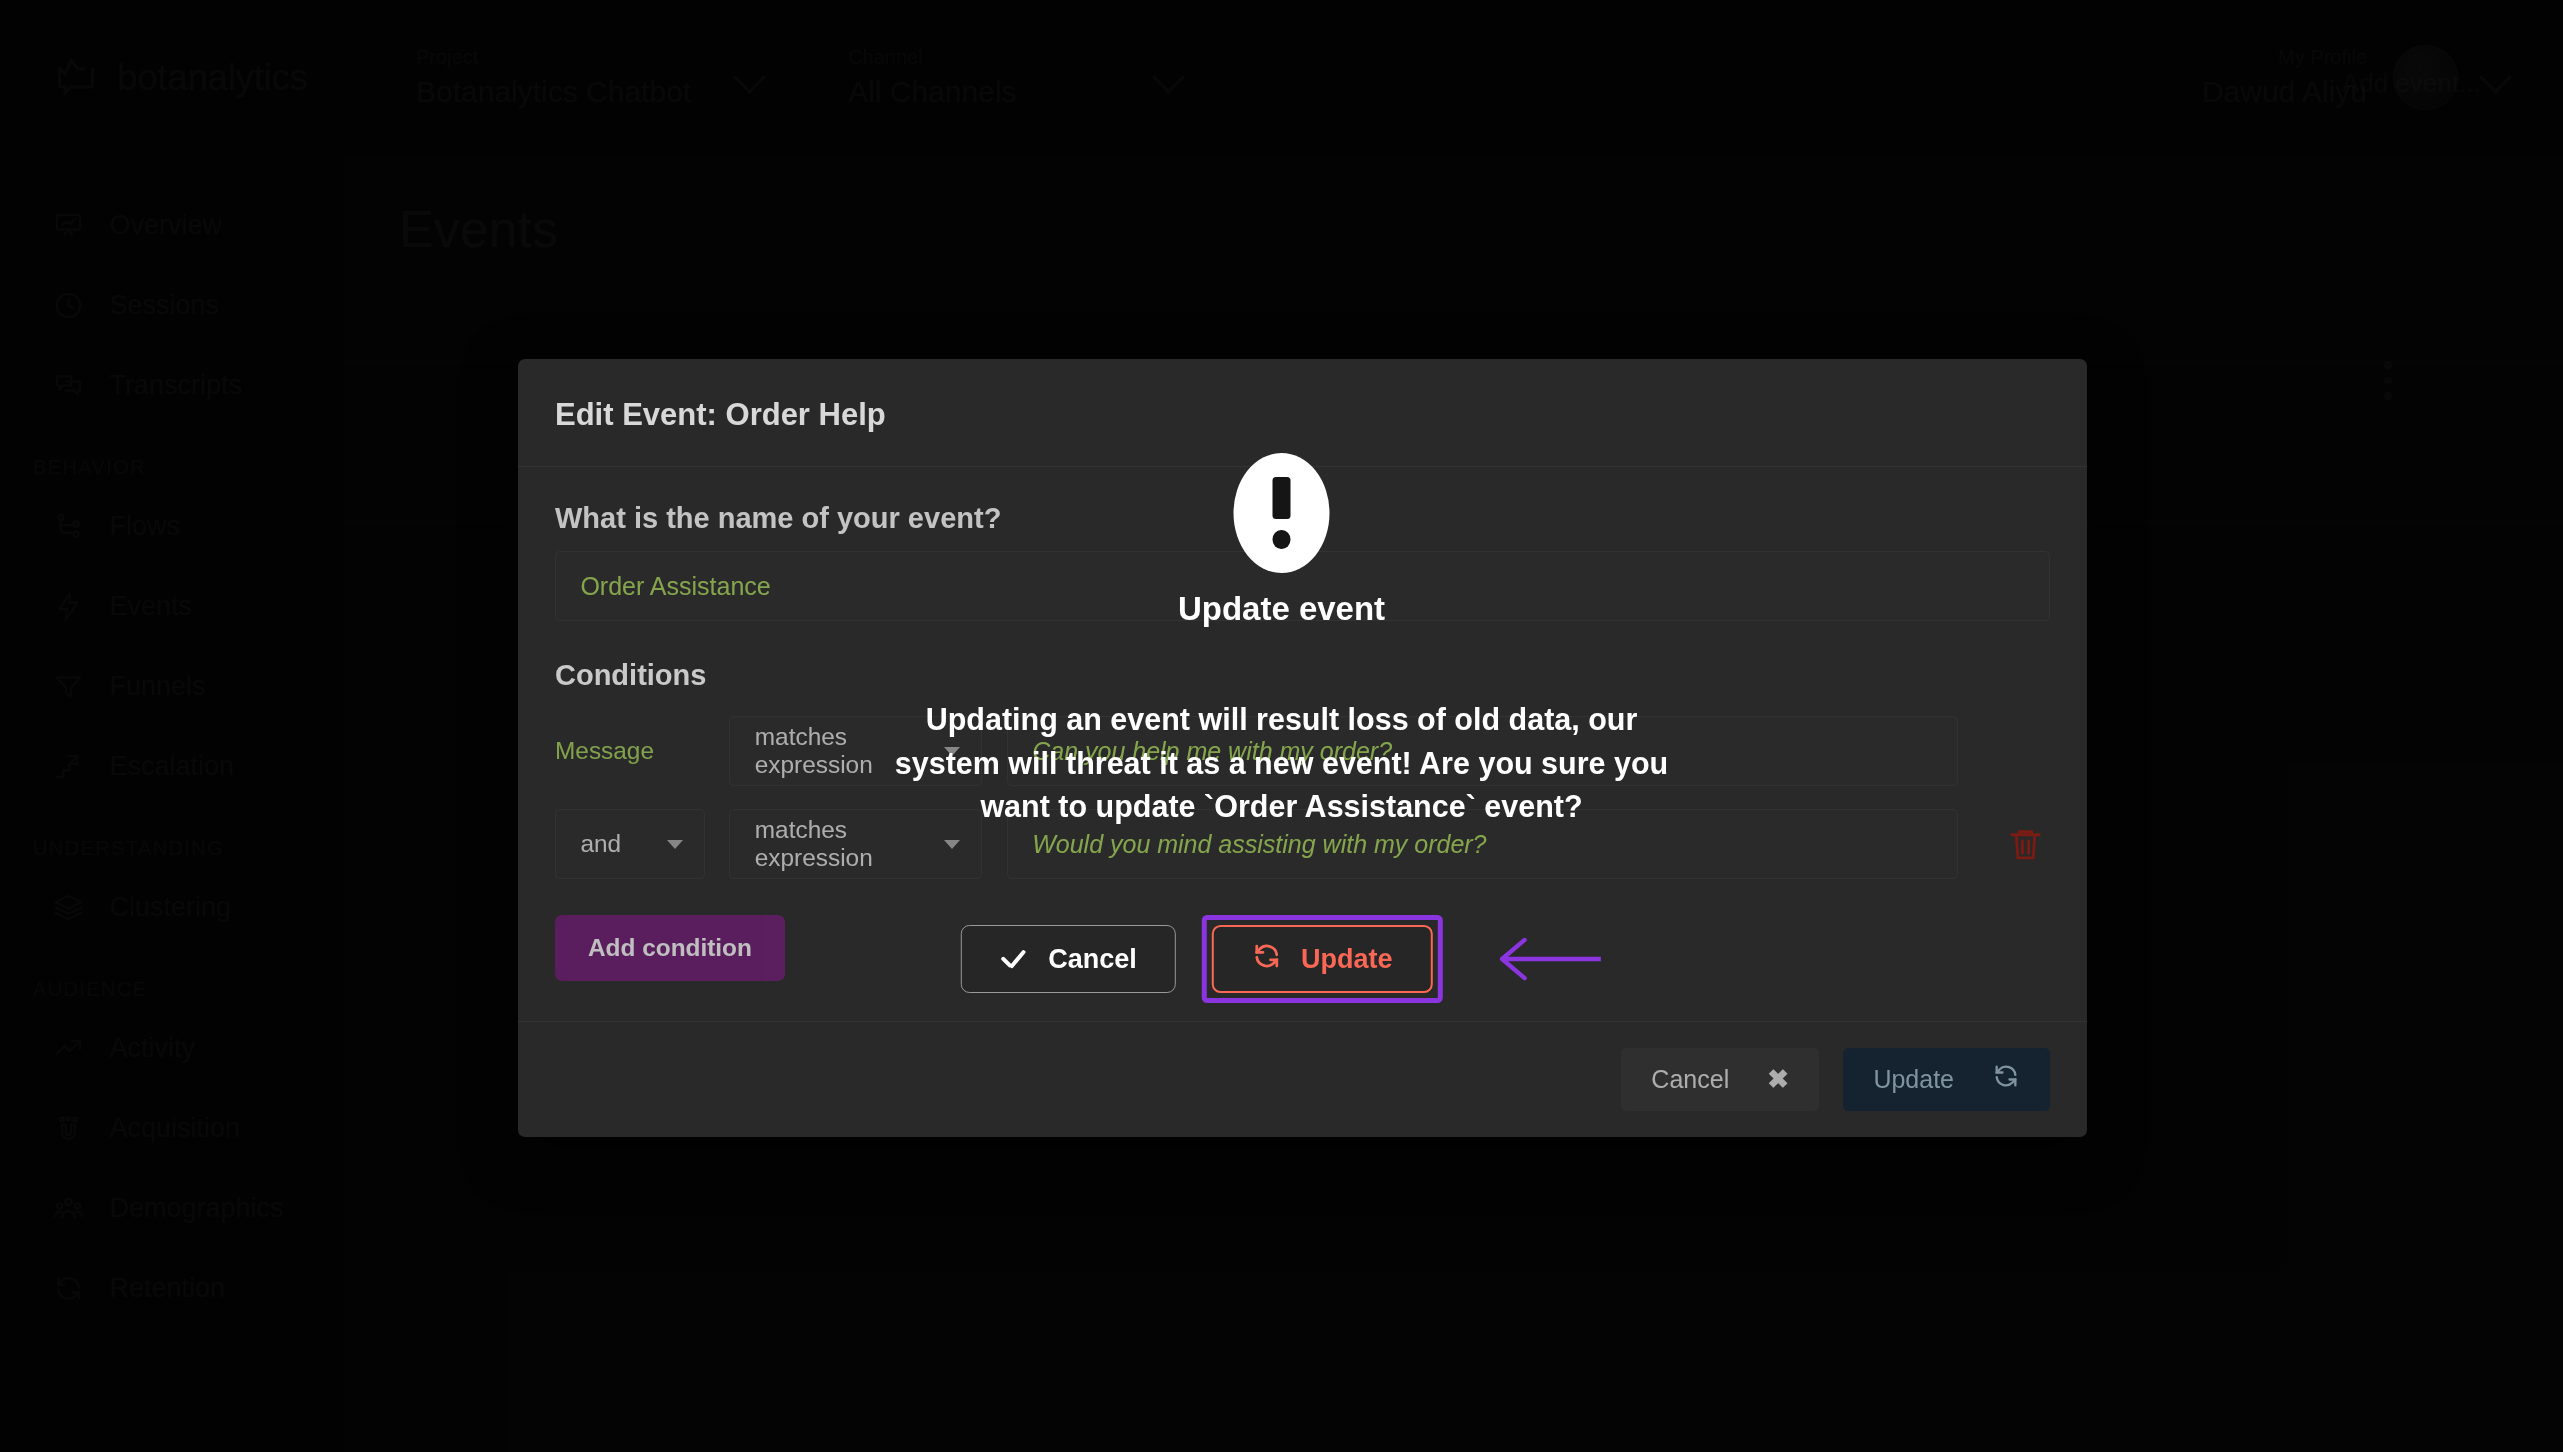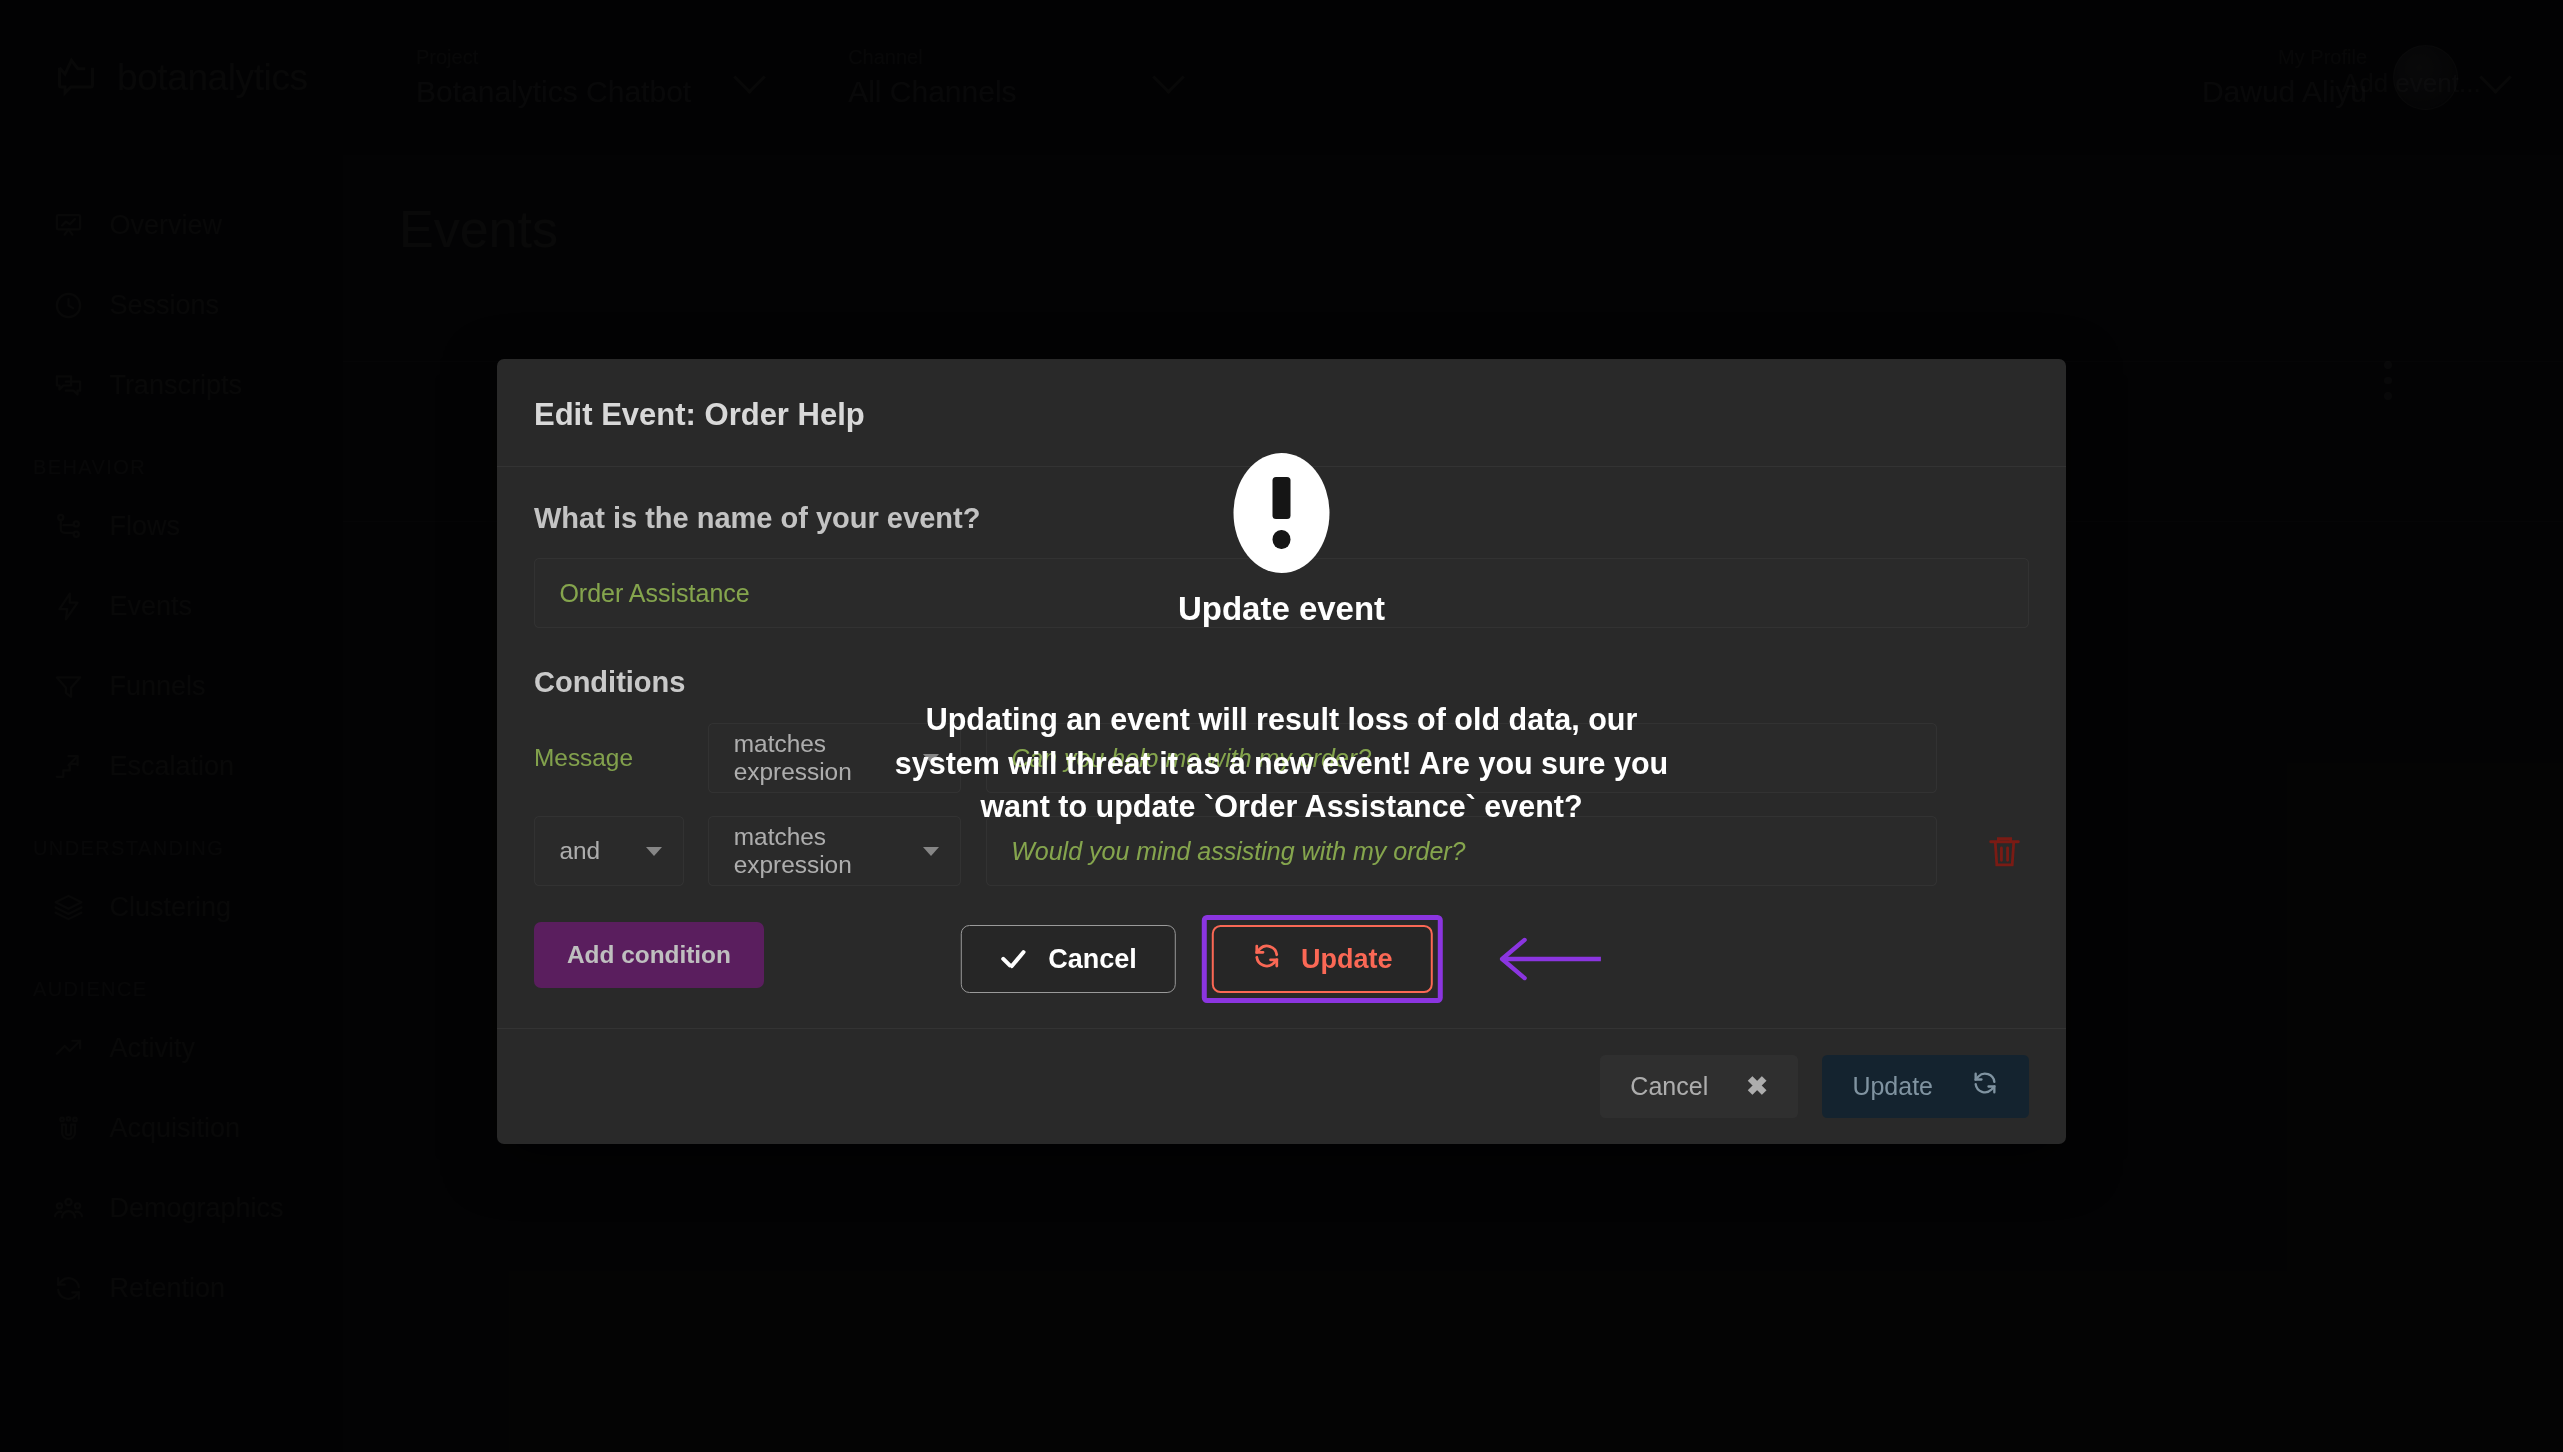--- a/index.html
+++ b/index.html
@@ -75,30 +75,30 @@
   #kebab {
     position: absolute; top: 361px; right: 171px;
     display: flex; flex-direction: column; gap: 7.8px;
   }
   #kebab span { width: 7.8px; height: 7.8px; border-radius: 50%; background: #fff; opacity: .055; }
   .faint-rule { position:absolute; left:0; right:0; height:0.9px; background:#fff; opacity:.022; }
 
   
   #modal-backdrop { position: absolute; inset: 0; background: rgba(0,0,0,.62); }
   #modal {
-    position: absolute; left: 497px; top: 359px; width: 1569px;
+    position: absolute; left: 518px; top: 359px; width: 1569px;
     background: #292929; border-radius: 7px;
     box-shadow: 0 15.7px 52px rgba(0,0,0,.6);
     overflow: hidden;
   }
   #modal-header { padding: 38px 37px 33px; border-bottom: 0.9px solid rgba(255,255,255,.05); }
   #modal-title { font-size: 31px; color: #fff; font-weight: 700; opacity: .82; }
   #modal-body { padding: 35px 37px 5.2px; }
 
-  .field-label { font-size: 29px; color: #fff; opacity: .72; font-weight: 700; margin-bottom: 23px; }
+  .field-label { font-size: 29px; color: #fff; opacity: .72; font-weight: 700; margin-bottom: 16px; }
   .text-input {
     height: 70px; border: 0.9px solid rgba(255,255,255,.07); border-radius: 5.2px;
     background: #2b2b2b; display: flex; align-items: center; padding: 0 24.4px;
     font-size: 25px; color: #bef264; opacity: .62;
   }
   #event-name-input { width: 100%; }
 
   #conditions-title { font-size: 29px; color: #fff; opacity: .75; font-weight: 700; margin: 38px 0 24.4px; }
 
   .cond-row { display: flex; align-items: center; gap: 24.4px; margin-bottom: 23px; }

